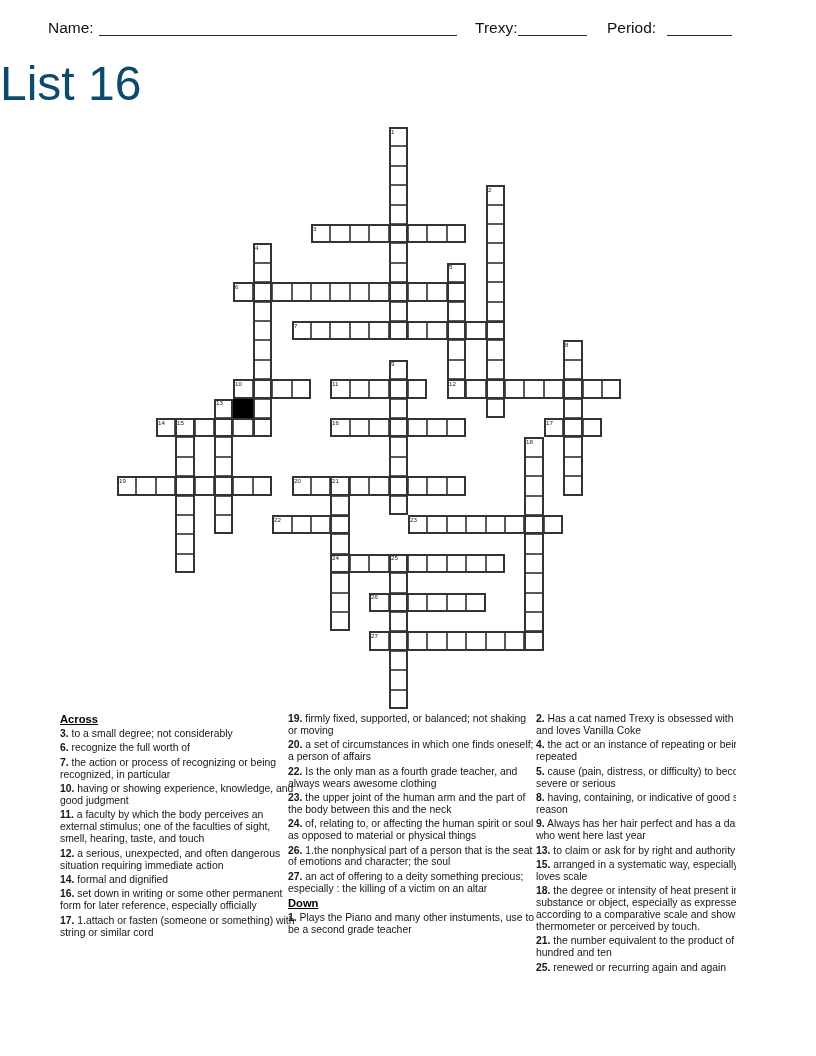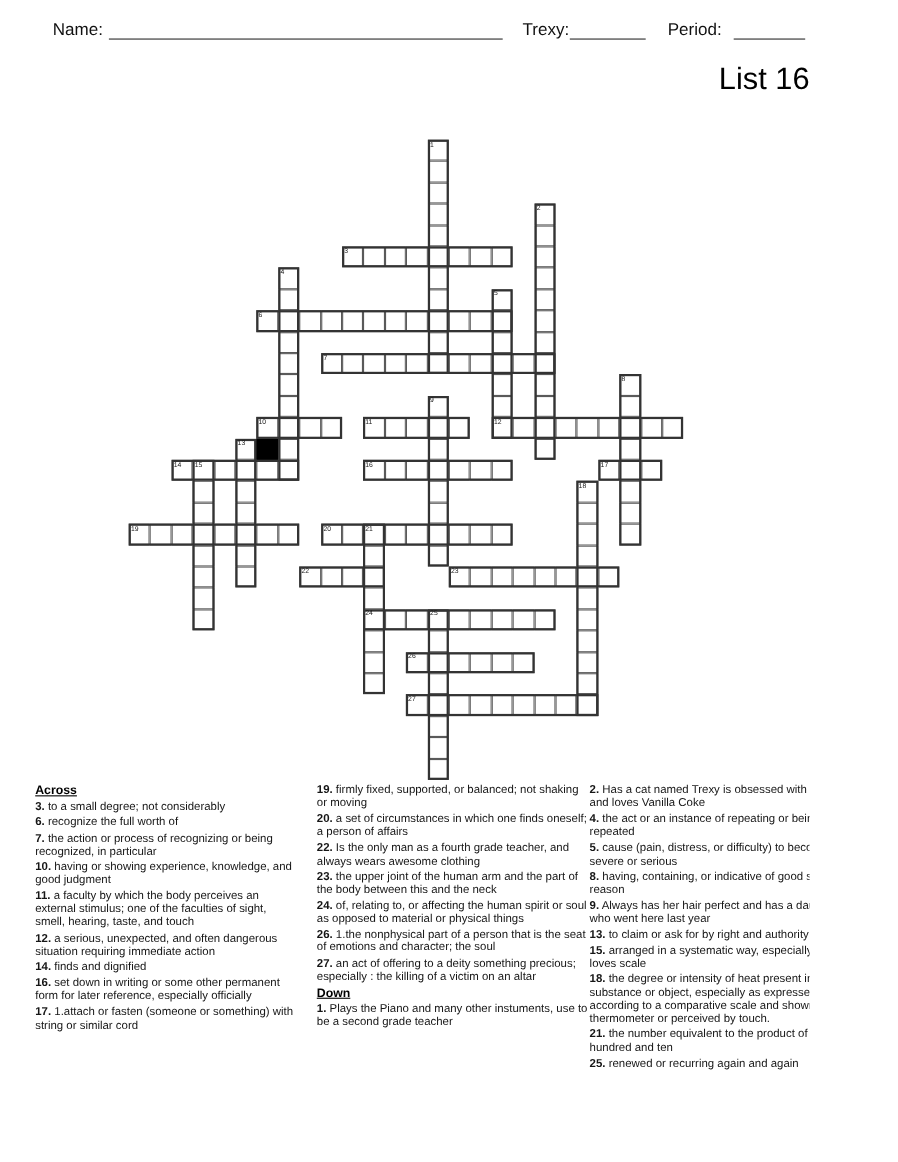--- a/index.html
+++ b/index.html
@@ -1,21 +1,21 @@
 <!DOCTYPE html>
 <html><head>
 <meta charset="utf-8">
 <style>
   html,body{margin:0;padding:0;background:#fff;}
   .page{position:relative;width:736px;height:1056px;background:#ffffff;
         font-family:"Liberation Sans",sans-serif;overflow:hidden;margin-top:16px;}
   .hlabel{position:absolute;font-size:15.5px;color:#111;white-space:nowrap;}
   .hline{position:absolute;height:0;border-bottom:1.4px solid #2b2b2b;}
-  .title{position:absolute;left:0;right:0;top:40px;text-align:right;
-         font-size:28px;font-weight:400;color:#000000;}
+  .title{position:absolute;left:0;right:0;top:40px;text-align:left;
+         font-size:48px;font-weight:400;color:#0c4a6e;}
   .grid{position:absolute;}
   .cell{position:absolute;box-sizing:border-box;border:1px solid #5a5a5a;background:#fff;}
   .cell.black{background:#000;border-color:#000;}
   .word-outline{position:absolute;box-sizing:border-box;border:2px solid #333;pointer-events:none;}
   .cellnum{position:absolute;font-size:10px;line-height:10px;color:#1a1a1a;
            transform:scale(0.62);transform-origin:0 0;z-index:5;}
   .clue-col{position:absolute;top:697px;color:#161616;}
   .clue-heading{font-size:11.2px;font-weight:700;text-decoration:underline;
                 margin:0 0 3px 0;color:#000;}
   .clue{margin:0 0 2.5px 0;font-size:10.4px;line-height:11.9px;}
@@ -276,29 +276,29 @@
       <div class="cellnum" style="left: 176.6px; top: 350.7px;">20</div>
       <div class="cellnum" style="left: 215.4px; top: 350.7px;">21</div>
       <div class="cellnum" style="left: 157.2px; top: 389.5px;">22</div>
       <div class="cellnum" style="left: 293px; top: 389.5px;">23</div>
       <div class="cellnum" style="left: 215.4px; top: 428.3px;">24</div>
       <div class="cellnum" style="left: 273.6px; top: 428.3px;">25</div>
       <div class="cellnum" style="left: 254.2px; top: 467.1px;">26</div>
       <div class="cellnum" style="left: 254.2px; top: 505.9px;">27</div>
     </div>
 
-  <div class="clue-col" style="left:32px;width:238px;">
+  <div class="clue-col" style="left:60px;width:238px;">
       <div class="clue-heading">Across</div>
       <p class="clue"><b>3.</b><span> to a small degree; not considerably</span></p>
       <p class="clue"><b>6.</b><span> recognize the full worth of</span></p>
       <p class="clue"><b>7.</b><span> the action or process of recognizing or being recognized, in particular</span></p>
       <p class="clue"><b>10.</b><span> having or showing experience, knowledge, and good judgment</span></p>
       <p class="clue"><b>11.</b><span> a faculty by which the body perceives an external stimulus; one of the faculties of sight, smell, hearing, taste, and touch</span></p>
       <p class="clue"><b>12.</b><span> a serious, unexpected, and often dangerous situation requiring immediate action</span></p>
-      <p class="clue"><b>14.</b><span> finds and dignified</span></p>
+      <p class="clue"><b>14.</b><span> formal and dignified</span></p>
       <p class="clue"><b>16.</b><span> set down in writing or some other permanent form for later reference, especially officially</span></p>
       <p class="clue"><b>17.</b><span> 1.attach or fasten (someone or something) with string or similar cord</span></p>
     </div>
   <div class="clue-col" style="left:288px;width:247px;">
       <p class="clue"><b>19.</b><span> firmly fixed, supported, or balanced; not shaking or moving</span></p>
       <p class="clue"><b>20.</b><span> a set of circumstances in which one finds oneself; a person of affairs</span></p>
       <p class="clue"><b>22.</b><span> Is the only man as a fourth grade teacher, and always wears awesome clothing</span></p>
       <p class="clue"><b>23.</b><span> the upper joint of the human arm and the part of the body between this and the neck</span></p>
       <p class="clue"><b>24.</b><span> of, relating to, or affecting the human spirit or soul as opposed to material or physical things</span></p>
       <p class="clue"><b>26.</b><span> 1.the nonphysical part of a person that is the seat of emotions and character; the soul</span></p>

